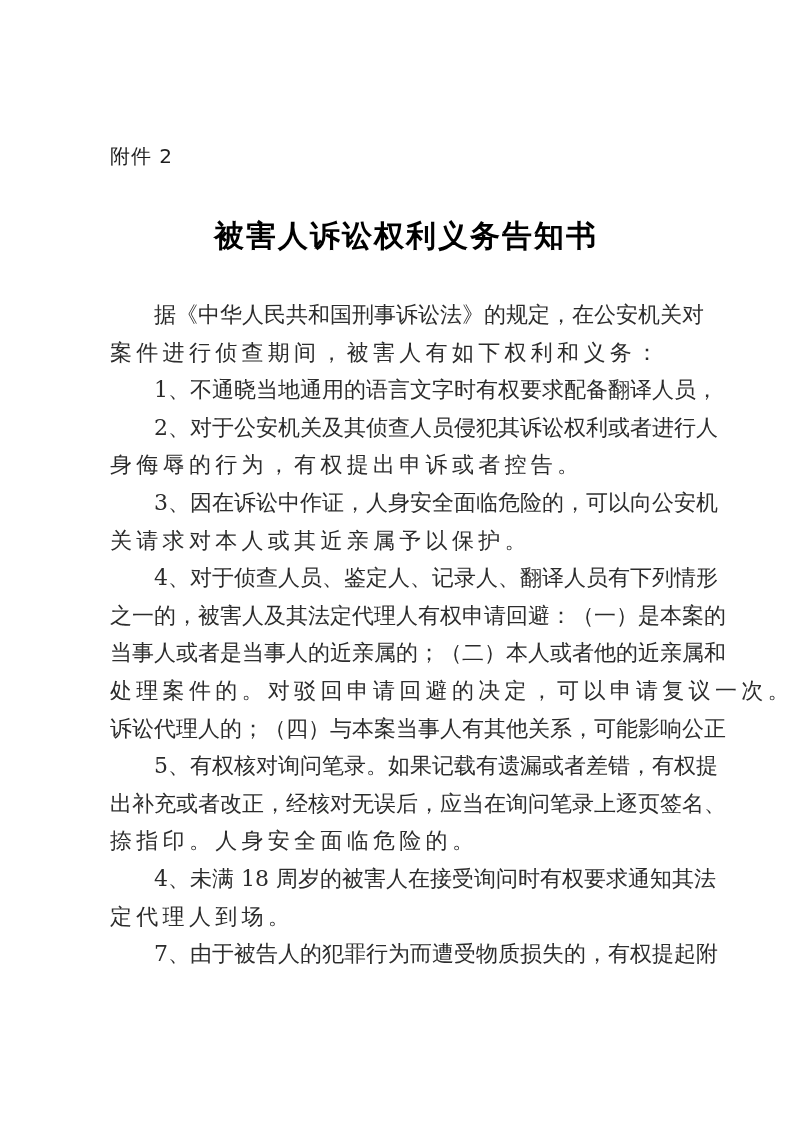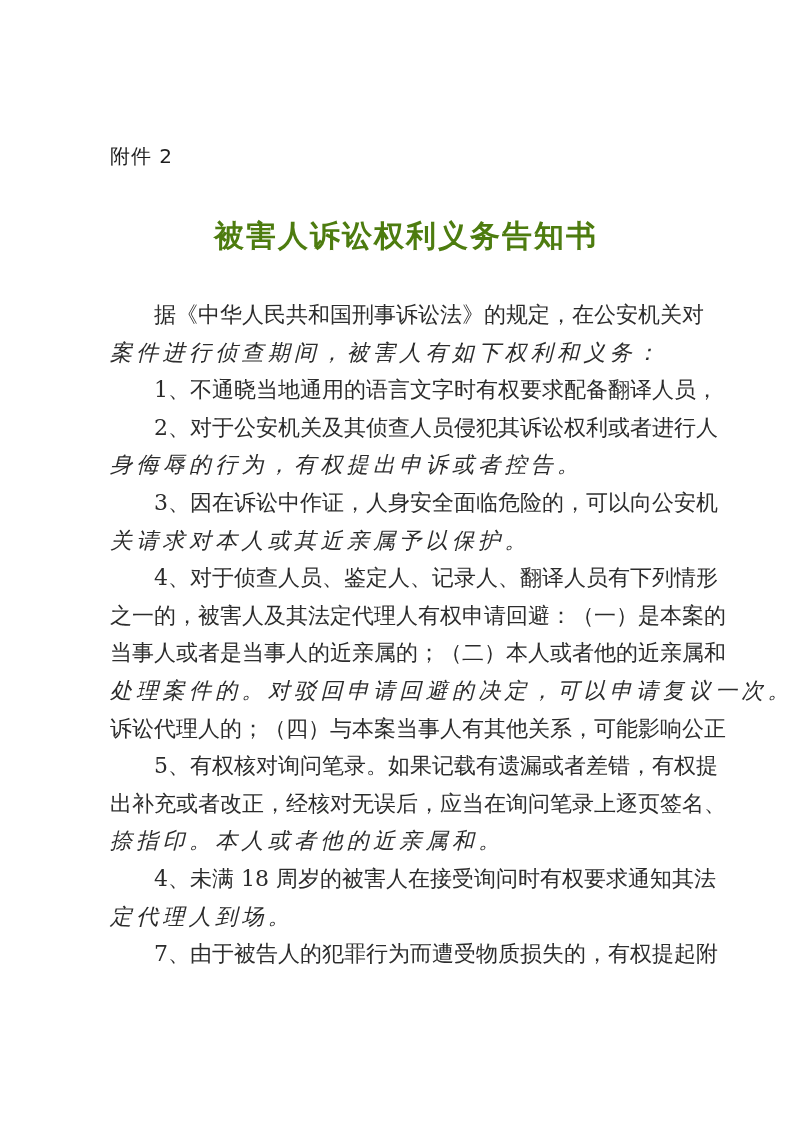--- a/index.html
+++ b/index.html
@@ -33,21 +33,21 @@
     .doc-title {
       position: absolute;
       left: 0;
       width: 800px;
       top: 216px;
       text-align: center;
       font-family: "DejaVu Serif", "Liberation Serif", serif;
       font-weight: bold;
       font-size: 30px;
       letter-spacing: 2px;
-      color: #4d7c0f;
+      color: #000000;
       padding-left: 12px;
       box-sizing: border-box;
     }
     .body-text {
       position: absolute;
       left: 110px;
       top: 296px;
       width: 594px;
     }
     .line {
@@ -58,21 +58,20 @@
       text-align: justify;
       text-align-last: justify;
       color: #2c2c2c;
     }
     .line.indent {
       padding-left: 44px;
     }
     .line.last {
       text-align-last: left;
       letter-spacing: 4.3px;
-      font-style: italic;
     }
   </style>
 </head>
 <body>
 
 <div class="page">
   <div class="attachment-label">附件 2</div>
   <div class="doc-title">被害人诉讼权利义务告知书</div>
 
   <div class="body-text">
@@ -83,18 +82,18 @@
     <div class="line last">身侮辱的行为，有权提出申诉或者控告。</div>
     <div class="line indent">3、因在诉讼中作证，人身安全面临危险的，可以向公安机</div>
     <div class="line last">关请求对本人或其近亲属予以保护。</div>
     <div class="line indent">4、对于侦查人员、鉴定人、记录人、翻译人员有下列情形</div>
     <div class="line">之一的，被害人及其法定代理人有权申请回避：（一）是本案的</div>
     <div class="line">当事人或者是当事人的近亲属的；（二）本人或者他的近亲属和</div>
     <div class="line last">处理案件的。对驳回申请回避的决定，可以申请复议一次。</div>
     <div class="line">诉讼代理人的；（四）与本案当事人有其他关系，可能影响公正</div>
     <div class="line indent">5、有权核对询问笔录。如果记载有遗漏或者差错，有权提</div>
     <div class="line">出补充或者改正，经核对无误后，应当在询问笔录上逐页签名、</div>
-    <div class="line last">捺指印。本人或者他的近亲属和。</div>
+    <div class="line last">捺指印。人身安全面临危险的。</div>
     <div class="line indent">4、未满 18 周岁的被害人在接受询问时有权要求通知其法</div>
     <div class="line last">定代理人到场。</div>
     <div class="line indent">7、由于被告人的犯罪行为而遭受物质损失的，有权提起附</div>
   </div>
 </div>
 
 </body></html>

